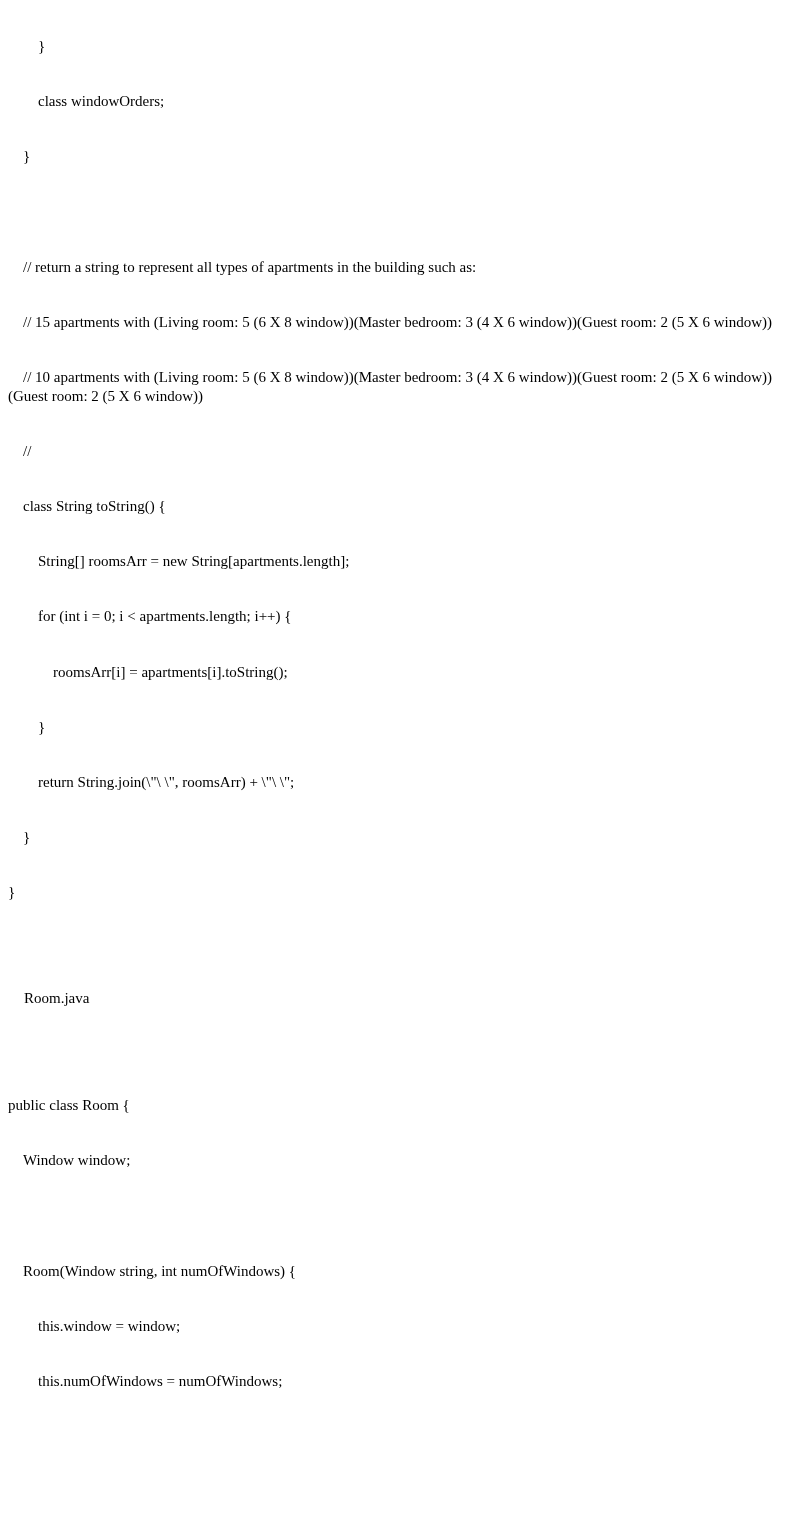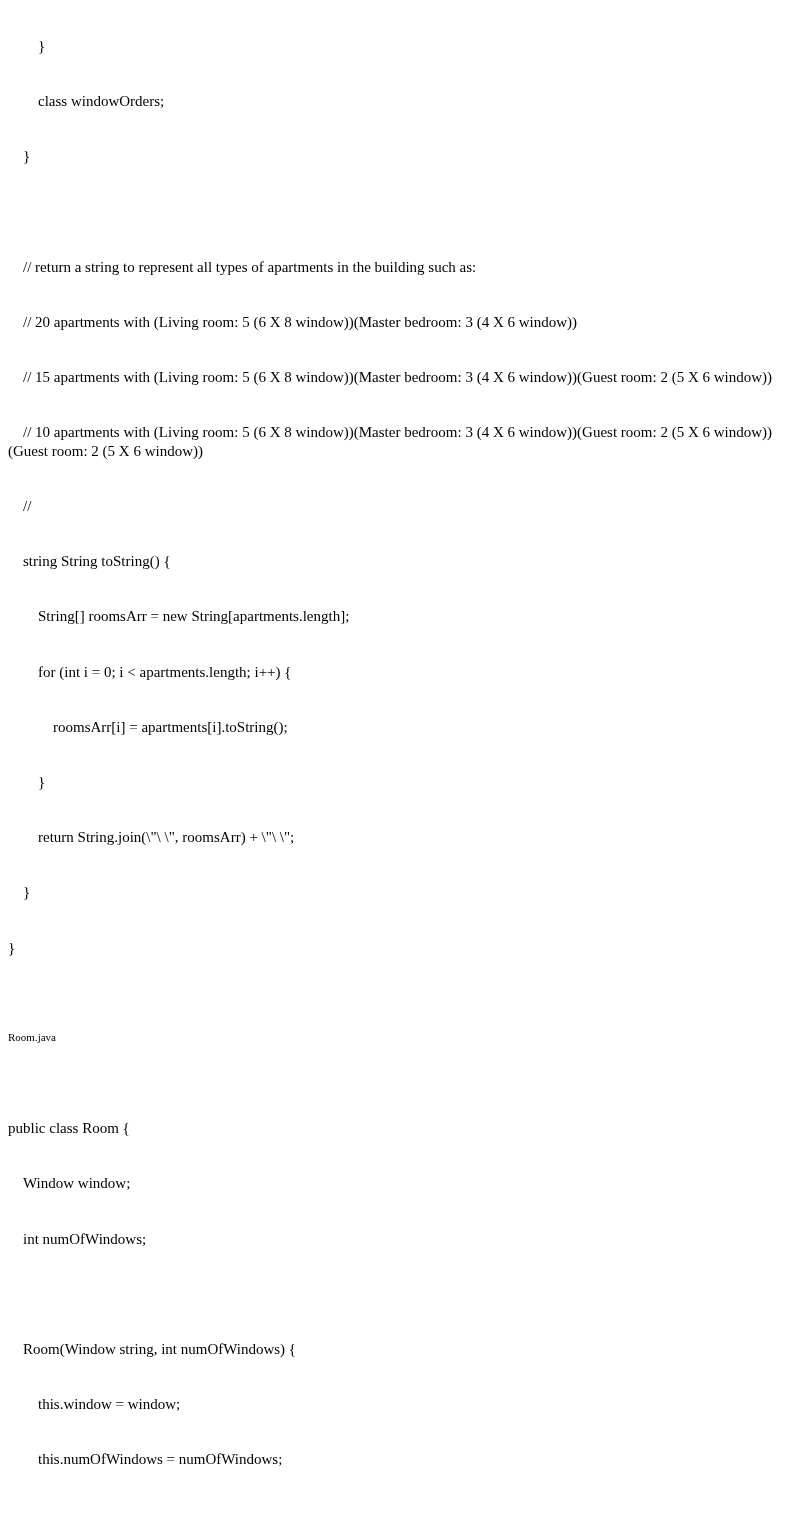--- a/index.html
+++ b/index.html
@@ -27,42 +27,41 @@
     margin: 0;
     padding-top: 0;
   }
   .code-line {
     white-space: pre-wrap;
     word-wrap: break-word;
     min-height: 18.4px;
   }
   .spacer-lg { height: 34px; }
   .doc-text {
-    font-size: 11px;
+    font-size: 15px;
     line-height: 18.4px;
-    margin: 0;
+    margin: 16px;
   }
   .section-gap { height: 18px; }
 </style>
 </head>
 <body>
 
 <div class="page">
 
   <div class="code-block">
     <div class="code-line">        }</div>
     <div class="code-line">        class windowOrders;</div>
     <div class="code-line">    }</div>
     <div class="code-line"></div>
     <div class="code-line">    // return a string to represent all types of apartments in the building such as:</div>
-    <div class="code-line">    // 20 apartments with (Living room: 5 (6 X 8 window))(Master bedroom: 3 (4 X 6 window))</div>
     <div class="code-line">    // 15 apartments with (Living room: 5 (6 X 8 window))(Master bedroom: 3 (4 X 6 window))(Guest room: 2 (5 X 6 window))</div>
     <div class="code-line">    // 10 apartments with (Living room: 5 (6 X 8 window))(Master bedroom: 3 (4 X 6 window))(Guest room: 2 (5 X 6 window))(Guest room: 2 (5 X 6 window))</div>
     <div class="code-line">    //</div>
-    <div class="code-line">    string String toString() {</div>
+    <div class="code-line">    class String toString() {</div>
     <div class="code-line">        String[] roomsArr = new String[apartments.length];</div>
     <div class="code-line">        for (int i = 0; i &lt; apartments.length; i++) {</div>
     <div class="code-line">            roomsArr[i] = apartments[i].toString();</div>
     <div class="code-line">        }</div>
     <div class="code-line">        return String.join(\"\ \", roomsArr) + \"\ \";</div>
     <div class="code-line">    }</div>
     <div class="code-line">}</div>
   </div>
 
   <div class="spacer-lg"></div>
@@ -70,21 +69,20 @@
   <p class="doc-text">Room.java</p>
 
   <div class="section-gap"></div>
 
 
   <div class="section-gap"></div>
 
   <div class="code-block">
     <div class="code-line">public class Room {</div>
     <div class="code-line">    Window window;</div>
-    <div class="code-line">    int numOfWindows;</div>
     <div class="code-line"></div>
     <div class="code-line">    Room(Window string, int numOfWindows) {</div>
     <div class="code-line">        this.window = window;</div>
     <div class="code-line">        this.numOfWindows = numOfWindows;</div>
     
     
     
     
     
     

